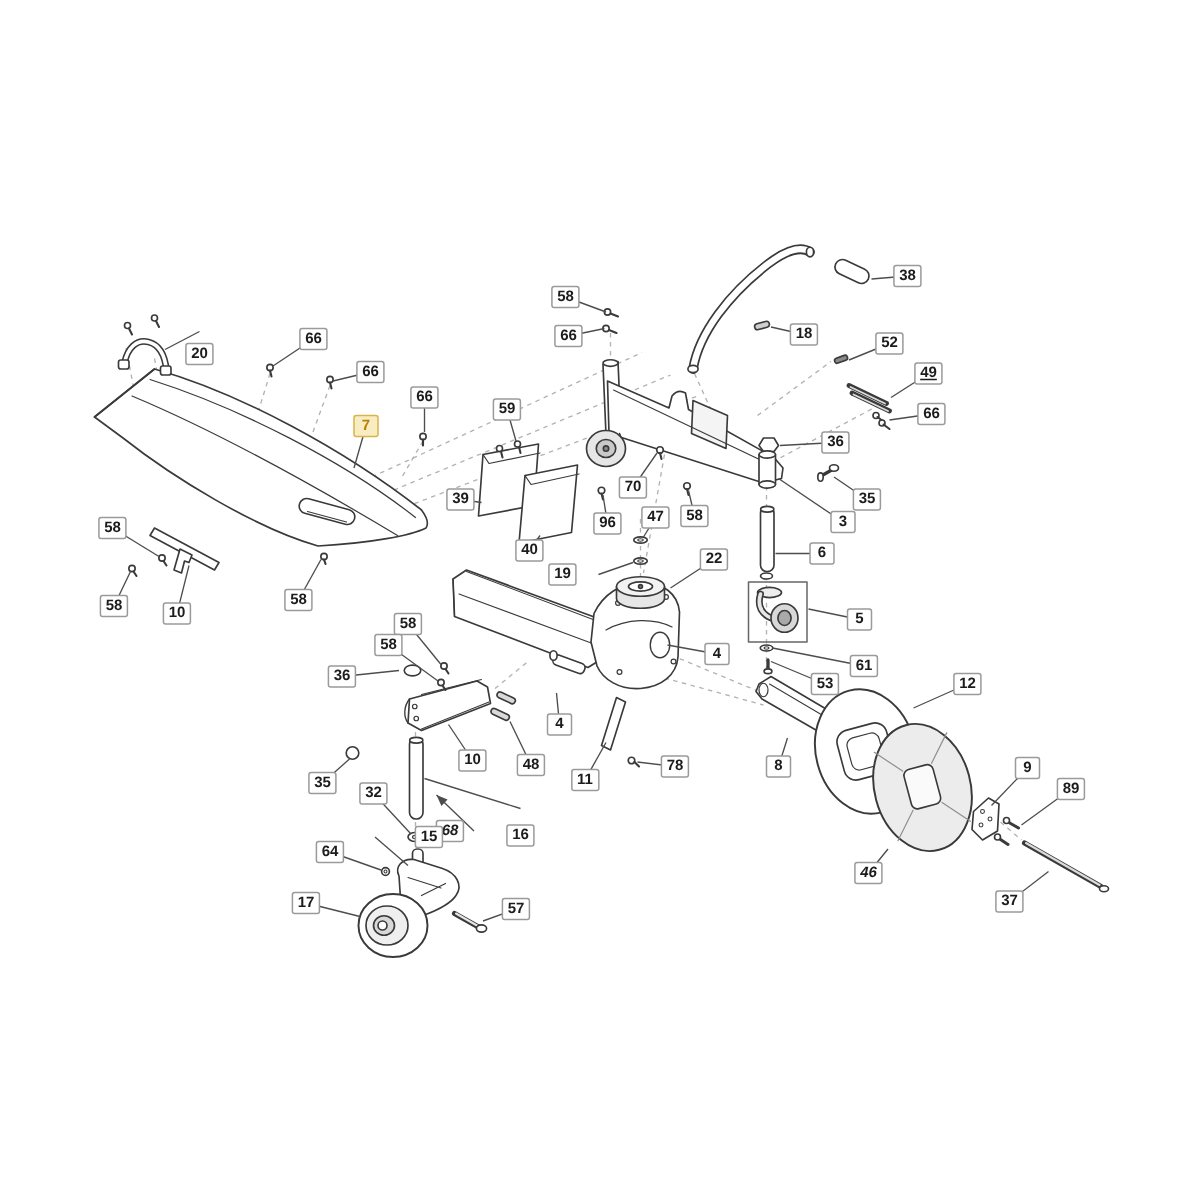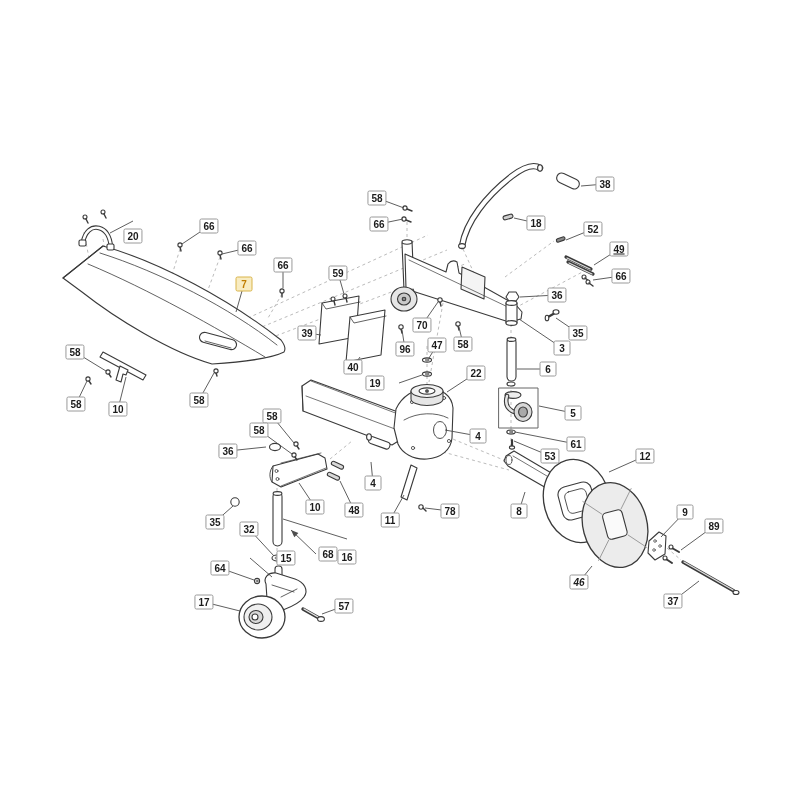--- a/index.html
+++ b/index.html
@@ -413,21 +413,21 @@
       <div class="callout" style="left: 315px; top: 507px;">10</div>
       <div class="callout" style="left: 354px; top: 510px;">48</div>
       <div class="callout" style="left: 390px; top: 520px;">11</div>
       <div class="callout" style="left: 450px; top: 511px;">78</div>
       <div class="callout" style="left: 215px; top: 522px;">35</div>
       <div class="callout" style="left: 519px; top: 511px;">8</div>
       <div class="callout" style="left: 685px; top: 512px;">9</div>
       <div class="callout" style="left: 714px; top: 526px;">89</div>
       <div class="callout" style="left: 249px; top: 529px;">32</div>
       <div class="callout" style="left: 347px; top: 557px;">16</div>
-      <div class="callout" style="left: 328px; top: 554px;">68</div>
+      <div class="callout" style="left: 300px; top: 554px; font-style: italic;">68</div>
       <div class="callout" style="left: 250px; top: 558px; margin-left: 36px;">15</div>
       <div class="callout" style="left: 220px; top: 568px;">64</div>
       <div class="callout" style="left: 579px; top: 582px; font-style: italic;">46</div>
       <div class="callout" style="left: 204px; top: 602px;">17</div>
       <div class="callout" style="left: 344px; top: 606px;">57</div>
       <div class="callout" style="left: 673px; top: 601px;">37</div>
     </div>
 </div>
 
 </body></html>

